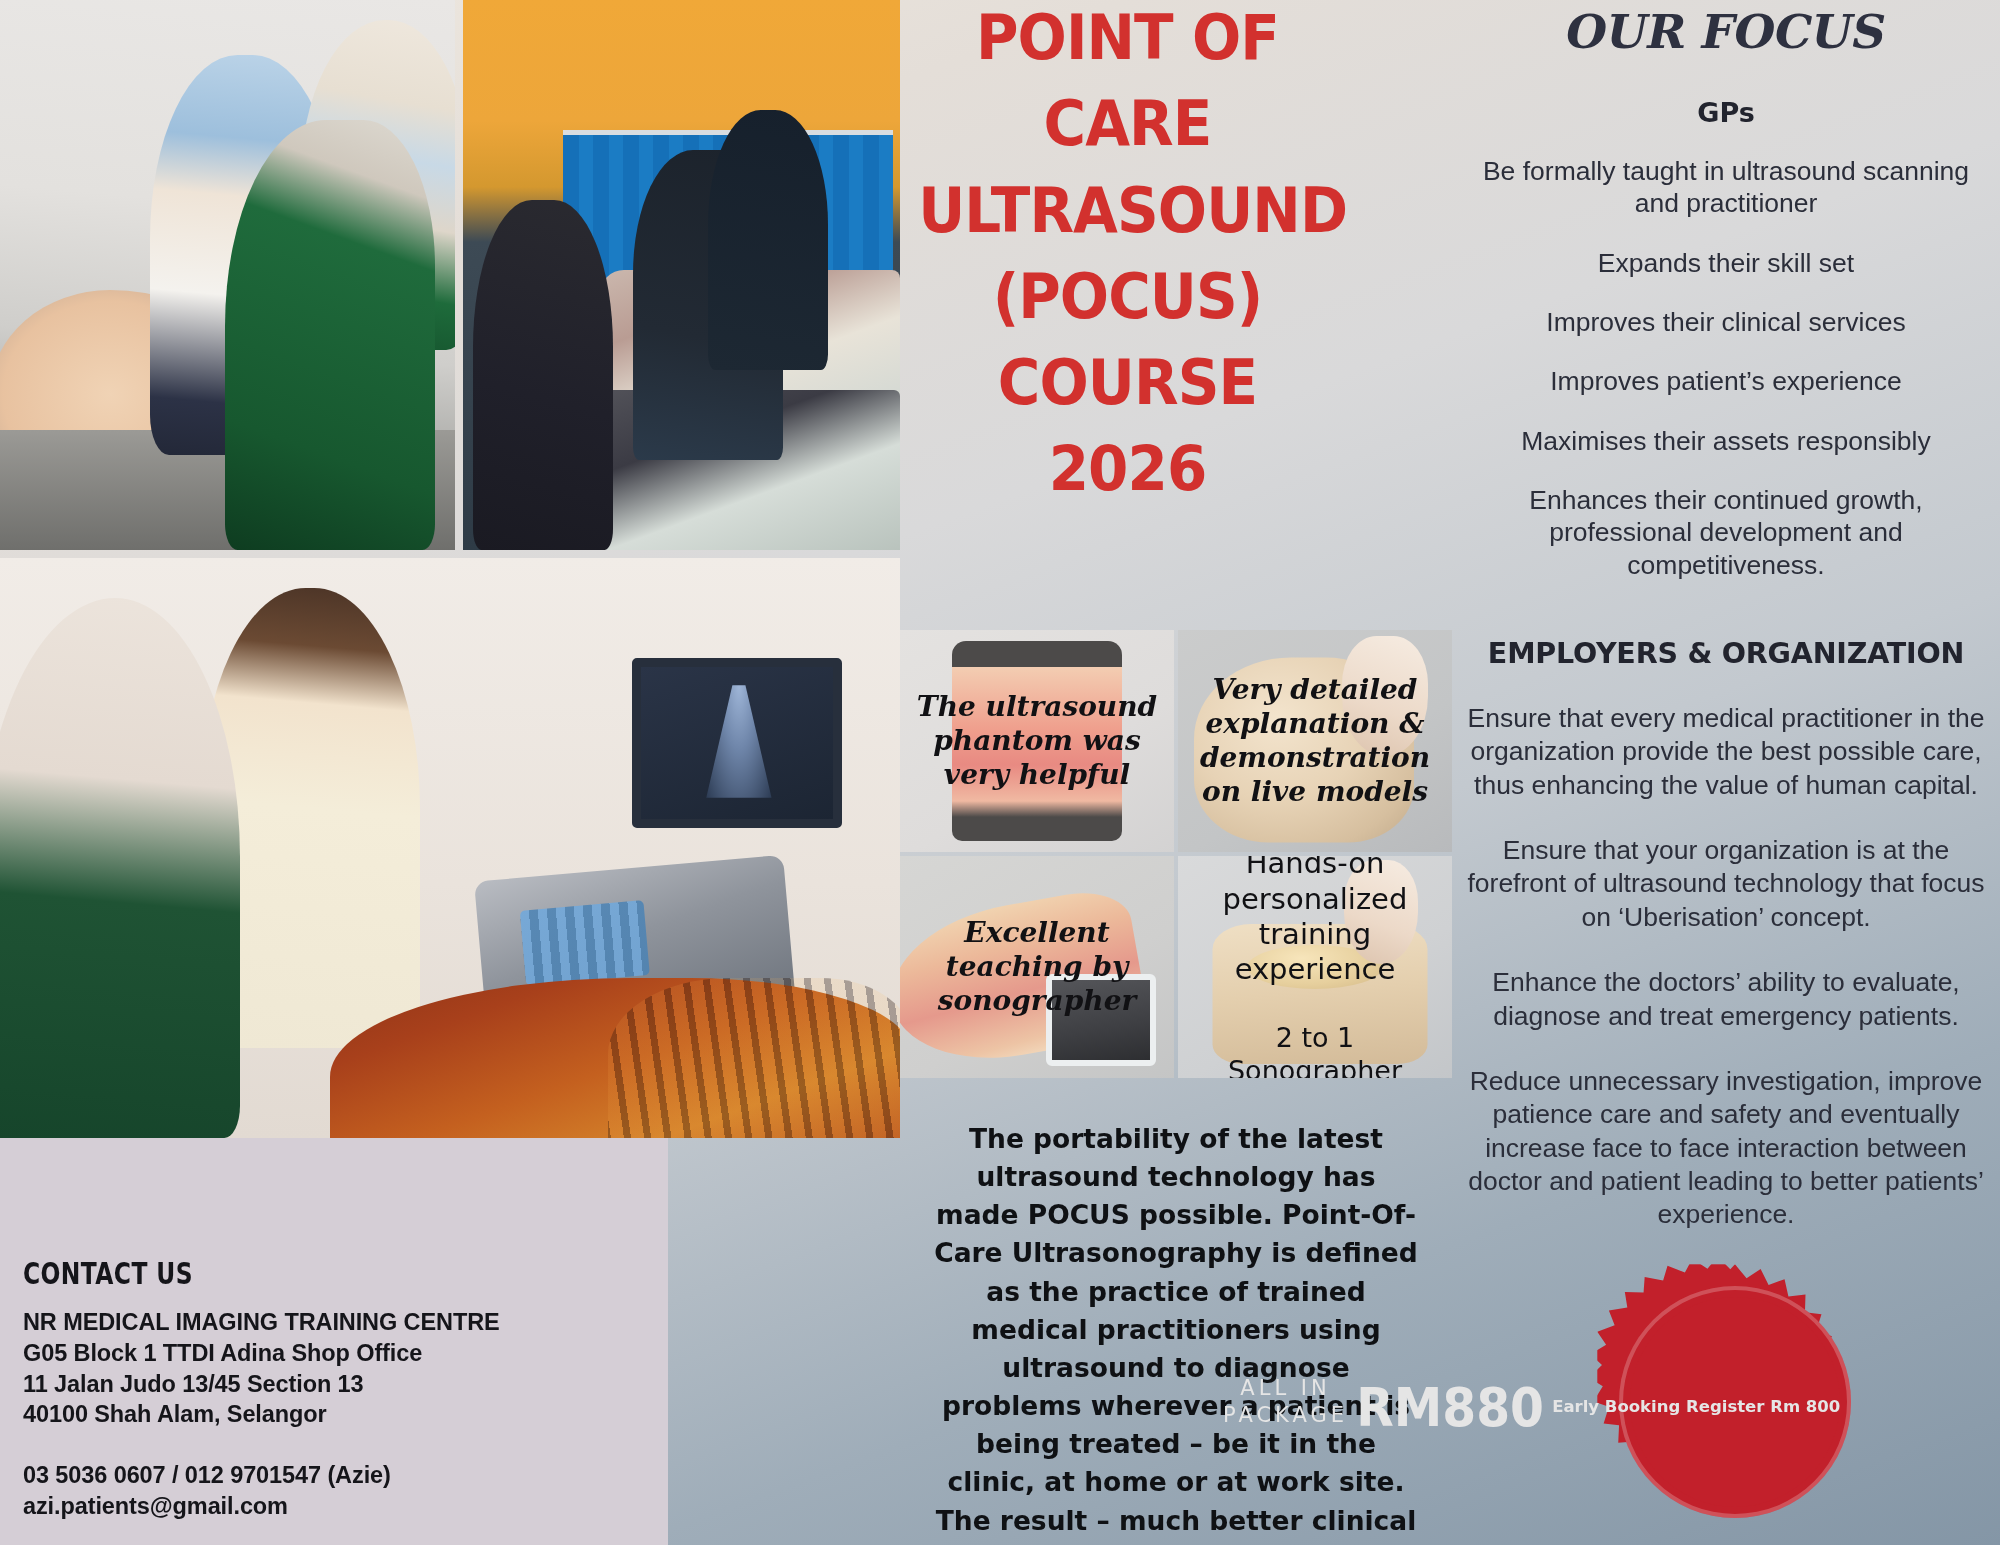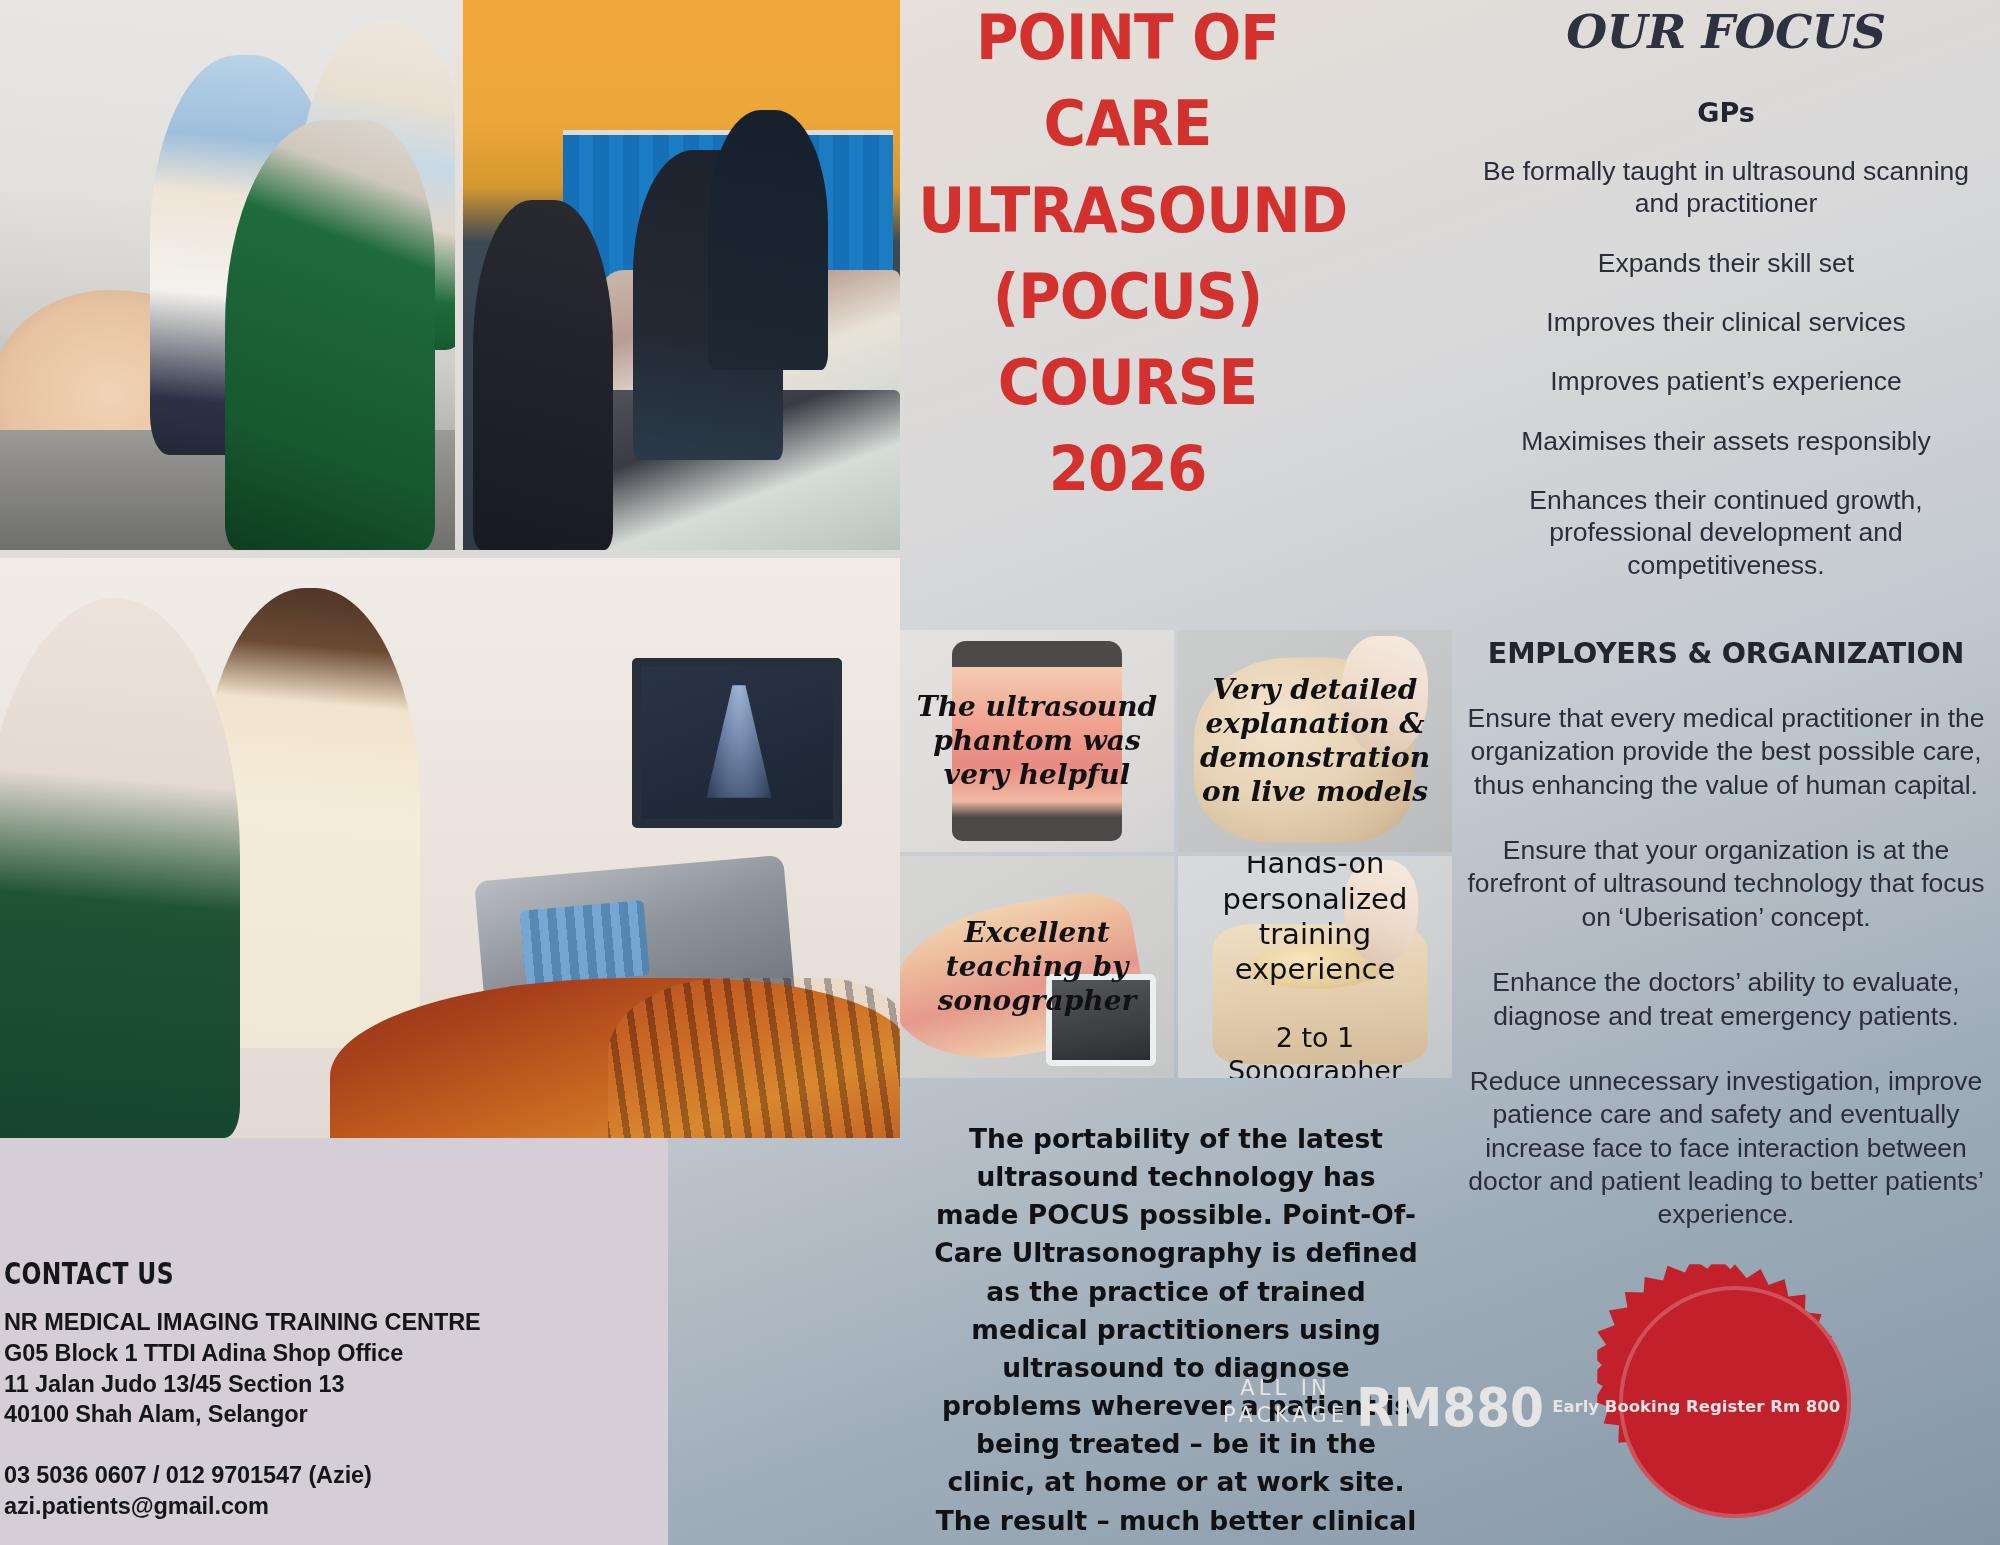--- a/index.html
+++ b/index.html
@@ -135,21 +135,21 @@
   #photo-3 .torso::after {
     content:""; position:absolute; right:0; bottom:0; width:52%; height:100%;
     background: repeating-linear-gradient(82deg, rgba(40,20,10,.33) 0 7px, rgba(255,180,80,.12) 7px 20px);
     border-radius: 40% 30% 0 0;
   }
 
   
   #contact-panel {
     position:absolute; left:0; top:1138px; width:668px; height:407px;
     background:#d5ced6;
-    padding: 118px 0 0 4px;
+    padding: 118px 0 0 23px;
   }
   #contact-heading {
     font-family:"DejaVu Sans", sans-serif;
     font-weight:700; font-size:30px; letter-spacing:.5px;
     color:#15151a; transform: scaleX(.78); transform-origin:left center;
     margin-bottom:16px;
   }
   .contact-line {
     font-size:23.5px; font-weight:700; color:#15151a;
     line-height:1.31; letter-spacing:-.1px;

